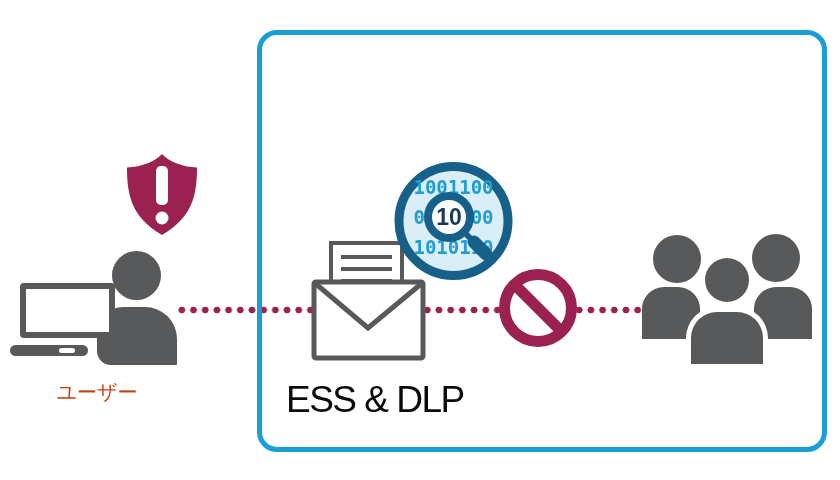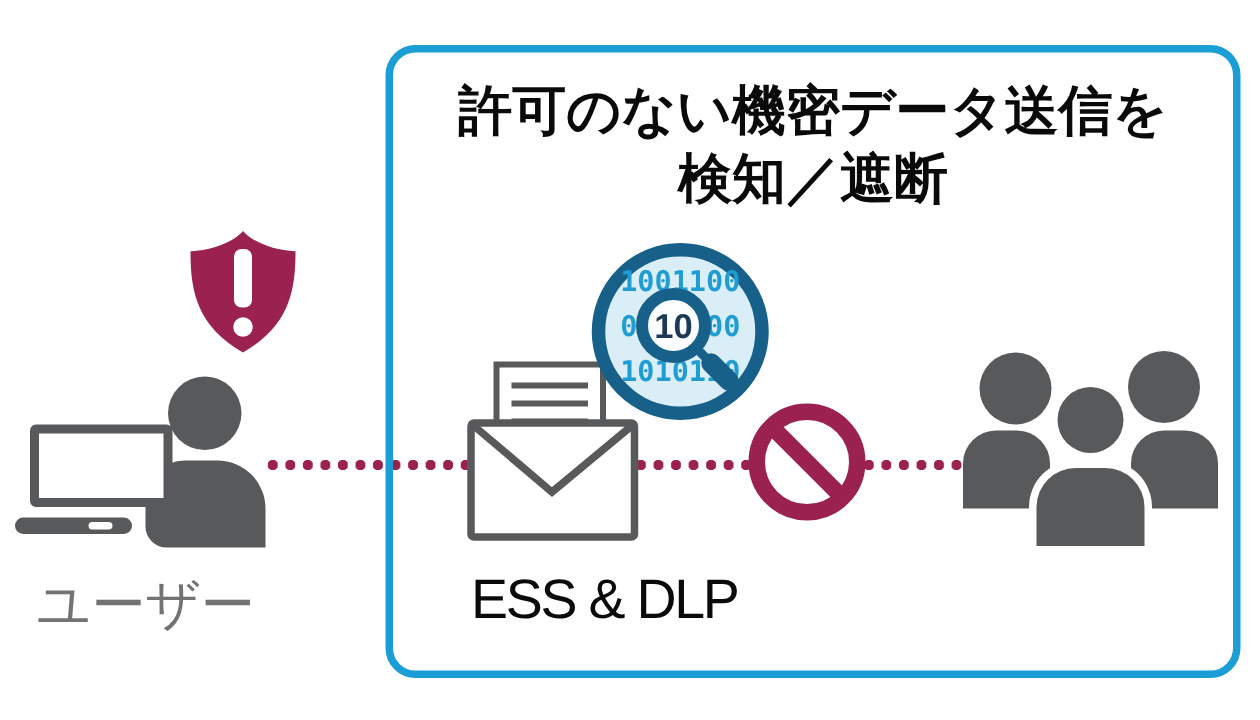--- a/index.html
+++ b/index.html
@@ -41,26 +41,26 @@
   #laptop-base{
     left:10px;top:345px;width:78px;height:11px;background:#58595b;border-radius:6px;z-index:4;
   }
   #laptop-slot{
     left:59px;top:348px;width:16px;height:5px;background:#fff;border-radius:2.5px;z-index:5;
   }
   #user-head{
     left:112px;top:251px;width:49px;height:49px;border-radius:50%;background:#58595b;z-index:5;
   }
   #user-label{
-    left:17px;top:379px;width:160px;text-align:center;font-size:36px;z-index:4;color:#737373;
+    left:17px;top:379px;width:160px;text-align:center;font-size:20px;z-index:4;color:#c2410c;
   }
 
   
   #gateway-label{
-    left:286px;top:379px;font-size:37px;letter-spacing:-1.5px;z-index:4;color:#0a0a0a;margin-left:28px;
+    left:286px;top:379px;font-size:37px;letter-spacing:-1.5px;z-index:4;color:#0a0a0a;
   }
 
   
   #shield-holder{left:122px;top:151px;z-index:4;}
   #envelope-holder{left:311px;top:240px;z-index:3;}
   #magnifier-holder{left:390px;top:157px;z-index:4;}
   #block-holder{left:494px;top:264px;z-index:3;}
 
   
   .group-part{background:#58595b;z-index:3;}
@@ -84,24 +84,20 @@
     font-family:"Liberation Sans", sans-serif;font-weight:bold;font-size:23px;fill:#1c3a55;
   }
 </style>
 </head>
 <body>
 
 <div id="canvas">
 
   <div class="abs" id="detect-box"></div>
 
-  <div class="abs" id="detect-title">
-    <div>許可のない機密データ送信を</div>
-    <div>検知／遮断</div>
-  </div>
 
   <div class="abs" id="flow-dots"></div>
 
   <div class="abs" id="shield-holder">
     <svg width="80" height="85" viewBox="0 0 80 85">
       <path d="M40,3 C34,10 20,16 5,16.5 C5,43 9,66 40,84 C71,66 75,43 75,16.5 C60,16 46,10 40,3 Z" fill="#9b2150"></path>
       <rect x="34" y="15" width="12" height="39" rx="5" fill="#ffffff"></rect>
       <circle cx="40" cy="67" r="6.5" fill="#ffffff"></circle>
     </svg>
   </div>

